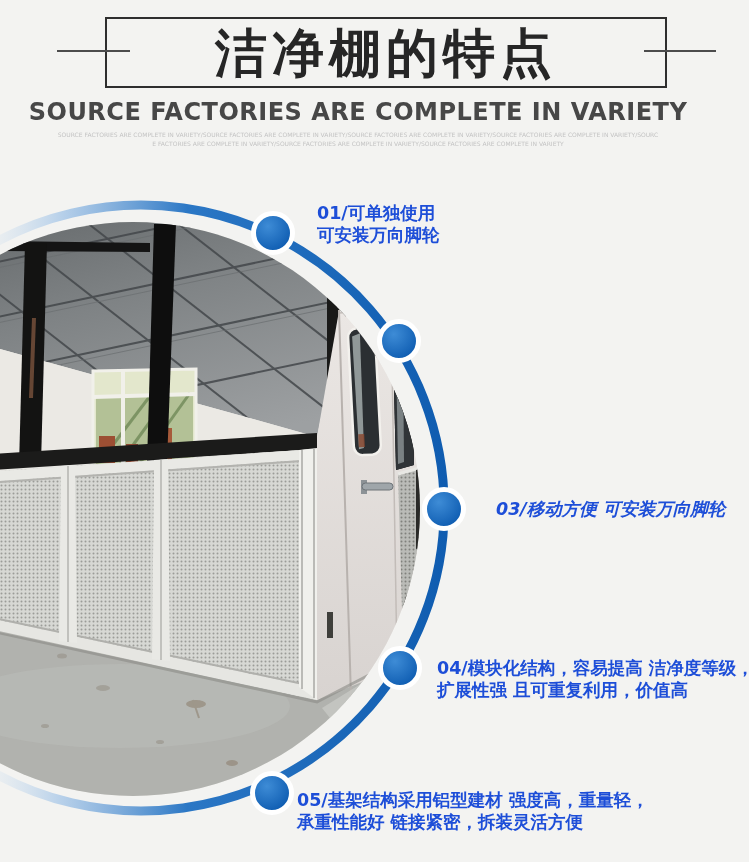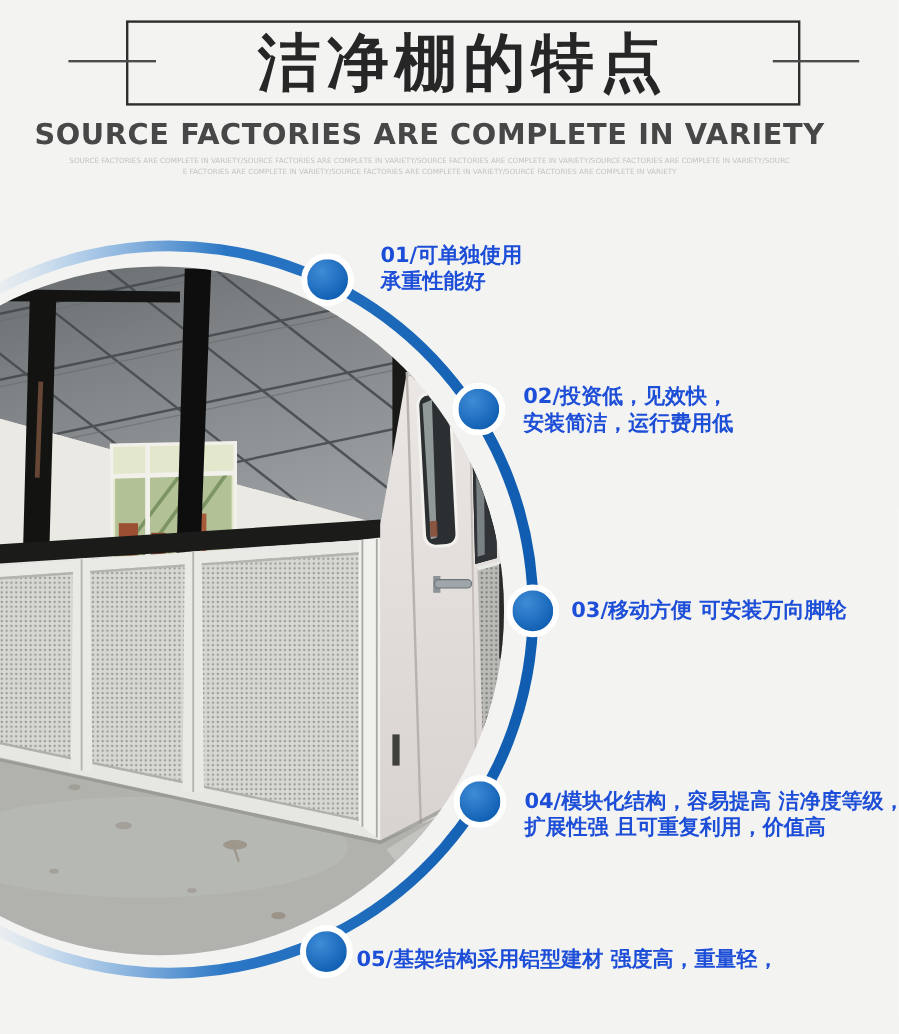--- a/index.html
+++ b/index.html
@@ -20,21 +20,21 @@
   .fp1{top:130px;} .fp2{top:139px;}
   
   .photo-svg{position:absolute;left:0;top:0;}
   
   .dot{position:absolute;width:34px;height:34px;border-radius:50%;border:5px solid #ffffff;
        box-sizing:content-box;background:radial-gradient(circle at 35% 30%, #3e8cd6, #1260b4 75%);}
   .dot1{left:251px;top:211px;} .dot2{left:377px;top:319px;} .dot3{left:422px;top:487px;}
   .dot4{left:378px;top:646px;} .dot5{left:250px;top:771px;}
   
   .feature{position:absolute;font-size:17.5px;font-weight:800;color:#1d4ed8;line-height:22px;white-space:nowrap;}
-  .f1{left:317px;top:202px;} .f2{left:436px;top:320px;} .f3{left:476px;top:498px;}
+  .f1{left:317px;top:202px;} .f2{left:436px;top:320px;} .f3{left:496px;top:498px;font-style:italic;}
   .f4{left:437px;top:657px;} .f5{left:297px;top:789px;}
 </style>
 </head>
 <body>
 
 <div class="page">
 
   <div class="title-box">
     <h1 class="title">洁净棚的特点</h1>
   </div>
@@ -199,30 +199,27 @@
   </svg>
 
   <div class="dot dot1"></div>
   <div class="dot dot2"></div>
   <div class="dot dot3"></div>
   <div class="dot dot4"></div>
   <div class="dot dot5"></div>
 
   <div class="feature f1">
     <div>01/可单独使用</div>
-    <div>承重性能好</div>
-  </div>
-  <div class="feature f2">
-    <div>02/投资低，见效快，</div>
-    <div>安装简洁，运行费用低</div>
+    <div>可安装万向脚轮</div>
   </div>
   <div class="feature f3">
     <div>03/移动方便 可安装万向脚轮</div>
   </div>
   <div class="feature f4">
     <div>04/模块化结构，容易提高 洁净度等级，</div>
     <div>扩展性强 且可重复利用，价值高</div>
   </div>
   <div class="feature f5">
     <div>05/基架结构采用铝型建材 强度高，重量轻，</div>
+    <div>承重性能好 链接紧密，拆装灵活方便</div>
   </div>
 
 </div>
 
 </body></html>

